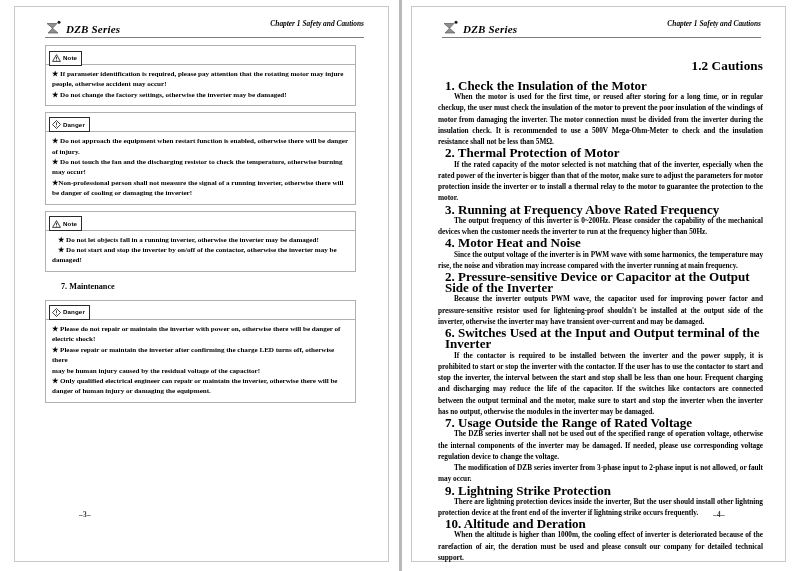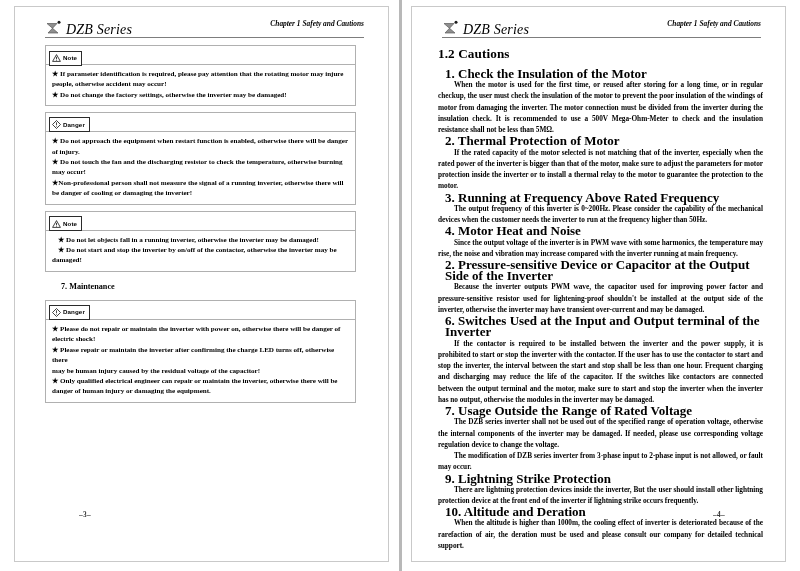--- a/index.html
+++ b/index.html
@@ -71,23 +71,23 @@
   }
   .brand-logo {
     position: relative;
     width: 17px;
     height: 16px;
     flex: 0 0 auto;
   }
   .brand-logo svg { display: block; }
   .brand-name {
     font-family: "Liberation Serif", serif;
-    font-weight: normal;
+    font-weight: bold;
     font-style: italic;
-    font-size: 14px;
+    font-size: 11px;
     letter-spacing: .2px;
     line-height: 11px;
     padding-bottom: 1px;
   }
   .chapter-label {
     font-family: "Liberation Serif", serif;
     font-weight: bold;
     font-style: italic;
     font-size: 7.4px;
     line-height: 10px;
@@ -158,22 +158,23 @@
     position: absolute;
     left: 26px;
     right: 22px;
     top: 38px;
   }
   .doc-title {
     font-family: "Liberation Serif", serif;
     font-weight: bold;
     font-size: 13.2px;
     line-height: 17px;
-    margin: 0 0 6px 0;
+    margin: 12px 0 6px 0;
     letter-spacing: .1px;
+    text-align: right;
   }
   .item-heading {
     font-family: "Liberation Serif", serif;
     font-weight: bold;
     font-size: 13px;
     line-height: 11.2px;
     margin: 0 0 0 7px;
   }
   .item-para {
     font-family: "Liberation Serif", serif;

